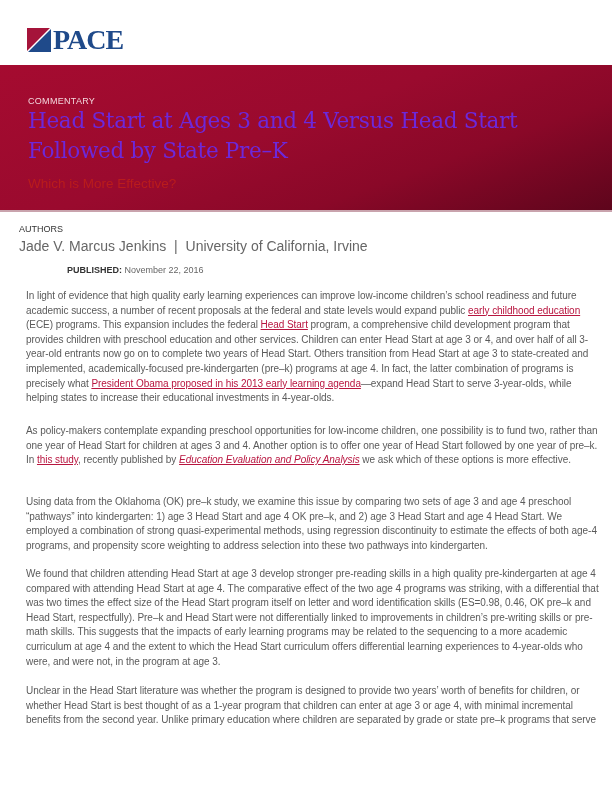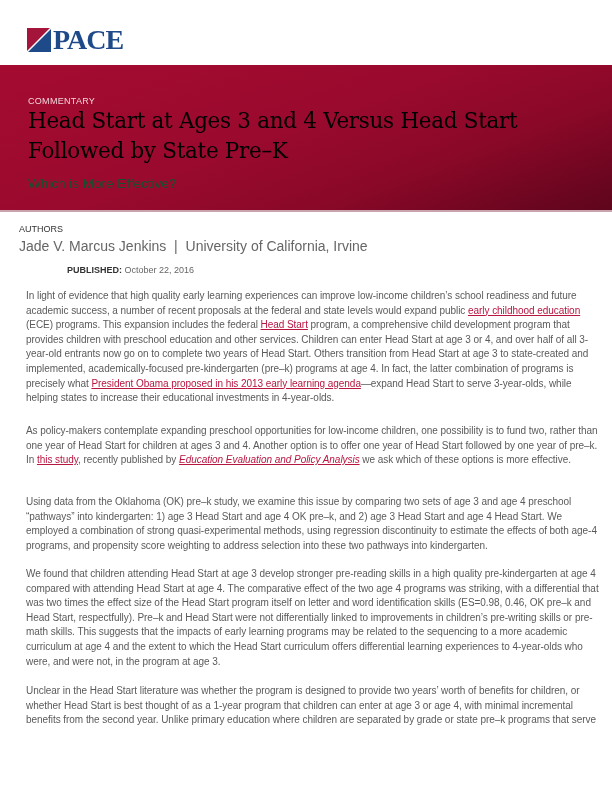--- a/index.html
+++ b/index.html
@@ -5,22 +5,22 @@
     html, body { margin: 0; padding: 0; background: #ffffff; }
     body { width: 612px; height: 792px; position: relative; overflow: hidden; font-family: "Liberation Sans", sans-serif; color: #555; }
     .header { position: absolute; left: 0; top: 0; width: 612px; height: 83px; background: #fff; }
     .logo { position: absolute; left: 27px; top: 28px; display: flex; align-items: center; }
     .logo-mark { width: 24px; height: 24px; position: relative; margin-right: 2px; }
     .logo-text { font-family: "Liberation Serif", serif; font-weight: bold; font-size: 28px; color: #1f4a8a; letter-spacing: -1px; line-height: 24px; }
     .banner { position: absolute; left: 0; top: 65px; width: 612px; height: 145px;
       background: linear-gradient(160deg, #a50b30 0%, #9a0a2e 45%, #8a0828 70%, #5e051c 100%); }
     .banner-line { position: absolute; left: 0; top: 210px; width: 612px; height: 2px; background: #c9a3ad; }
     .kicker { position: absolute; left: 28px; top: 96px; font-size: 9px; color: #f2d6dc; letter-spacing: 0.3px; }
-    .title { position: absolute; left: 28px; top: 106px; width: 560px; font-family: "DejaVu Serif", serif; font-size: 21.5px; line-height: 30px; color: #000000; letter-spacing: -0.3px; }
-    .subtitle { position: absolute; left: 28px; top: 176px; font-size: 13.5px; color: #14532d; }
+    .title { position: absolute; left: 28px; top: 106px; width: 560px; font-family: "DejaVu Serif", serif; font-size: 21.5px; line-height: 30px; color: #6d28d9; letter-spacing: -0.3px; }
+    .subtitle { position: absolute; left: 28px; top: 176px; font-size: 13.5px; color: #b91c1c; }
     .meta-label { position: absolute; left: 19px; top: 224px; font-size: 9px; font-weight: normal; color: #333; }
     .authors { position: absolute; left: 19px; top: 238px; font-size: 14px; color: #666; }
     .published { position: absolute; left: 19px; top: 265px; font-size: 9px; color: #666; }
     .published b { color: #333; margin-left: 48px; }
     .body-text { position: absolute; left: 26px; width: 575px; font-size: 10px; line-height: 14.6px; color: #5a5a5a; margin: 0; letter-spacing: -0.05px; }
     .body-text a { color: #b8153f; text-decoration: underline; }
     .body-text a.it { font-style: italic; }
   </style>
 </head>
 <body>
@@ -39,21 +39,21 @@
 <div class="banner"></div>
 <div class="banner-line"></div>
 <div class="kicker">COMMENTARY</div>
 <div class="title">Head Start at Ages 3 and 4 Versus Head Start Followed by State Pre–K</div>
 <div class="subtitle">Which is More Effective?</div>
 
 <div class="meta-label">AUTHORS</div>
 <div class="authors" style="white-space: pre;">Jade V. Marcus Jenkins  |  University of California, Irvine</div>
 <div class="published">
   <b>PUBLISHED:</b>
-  <span>October 22, 2016</span>
+  <span>November 22, 2016</span>
 </div>
 
 <p class="body-text" style="top: 289px;"><span>In light of evidence that high quality early learning experiences can improve low-income children’s school readiness and future academic success, a number of recent proposals at the federal and state levels would expand public </span><a>early childhood education</a><span> (ECE) programs. This expansion includes the federal </span><a>Head Start</a><span> program, a comprehensive child development program that provides children with preschool education and other services. Children can enter Head Start at age 3 or 4, and over half of all 3-year-old entrants now go on to complete two years of Head Start. Others transition from Head Start at age 3 to state-created and implemented, academically-focused pre-kindergarten (pre–k) programs at age 4. In fact, the latter combination of programs is precisely what </span><a>President Obama proposed in his 2013 early learning agenda</a><span>—expand Head Start to serve 3-year-olds, while helping states to increase their educational investments in 4-year-olds.</span></p>
 
 <p class="body-text" style="top: 424px;"><span>As policy-makers contemplate expanding preschool opportunities for low-income children, one possibility is to fund two, rather than one year of Head Start for children at ages 3 and 4. Another option is to offer one year of Head Start followed by one year of pre–k. In </span><a>this study</a><span>, recently published by </span><a class="it">Education Evaluation and Policy Analysis</a><span> we ask which of these options is more effective.</span></p>
 
 <p class="body-text" style="top: 495px;">Using data from the Oklahoma (OK) pre–k study, we examine this issue by comparing two sets of age 3 and age 4 preschool “pathways” into kindergarten: 1) age 3 Head Start and age 4 OK pre–k, and 2) age 3 Head Start and age 4 Head Start. We employed a combination of strong quasi-experimental methods, using regression discontinuity to estimate the effects of both age-4 programs, and propensity score weighting to address selection into these two pathways into kindergarten.</p>
 
 <p class="body-text" style="top: 567px;">We found that children attending Head Start at age 3 develop stronger pre-reading skills in a high quality pre-kindergarten at age 4 compared with attending Head Start at age 4.  The comparative effect of the two age 4 programs was striking, with a differential that was two times the effect size of the Head Start program itself on letter and word identification skills (ES=0.98, 0.46, OK pre–k and Head Start, respectfully). Pre–k and Head Start were not differentially linked to improvements in children’s pre-writing skills or pre-math skills.  This suggests that the impacts of early learning programs may be related to the sequencing to a more academic curriculum at age 4 and the extent to which the Head Start curriculum offers differential learning experiences to 4-year-olds who were, and were not, in the program at age 3.</p>
 

